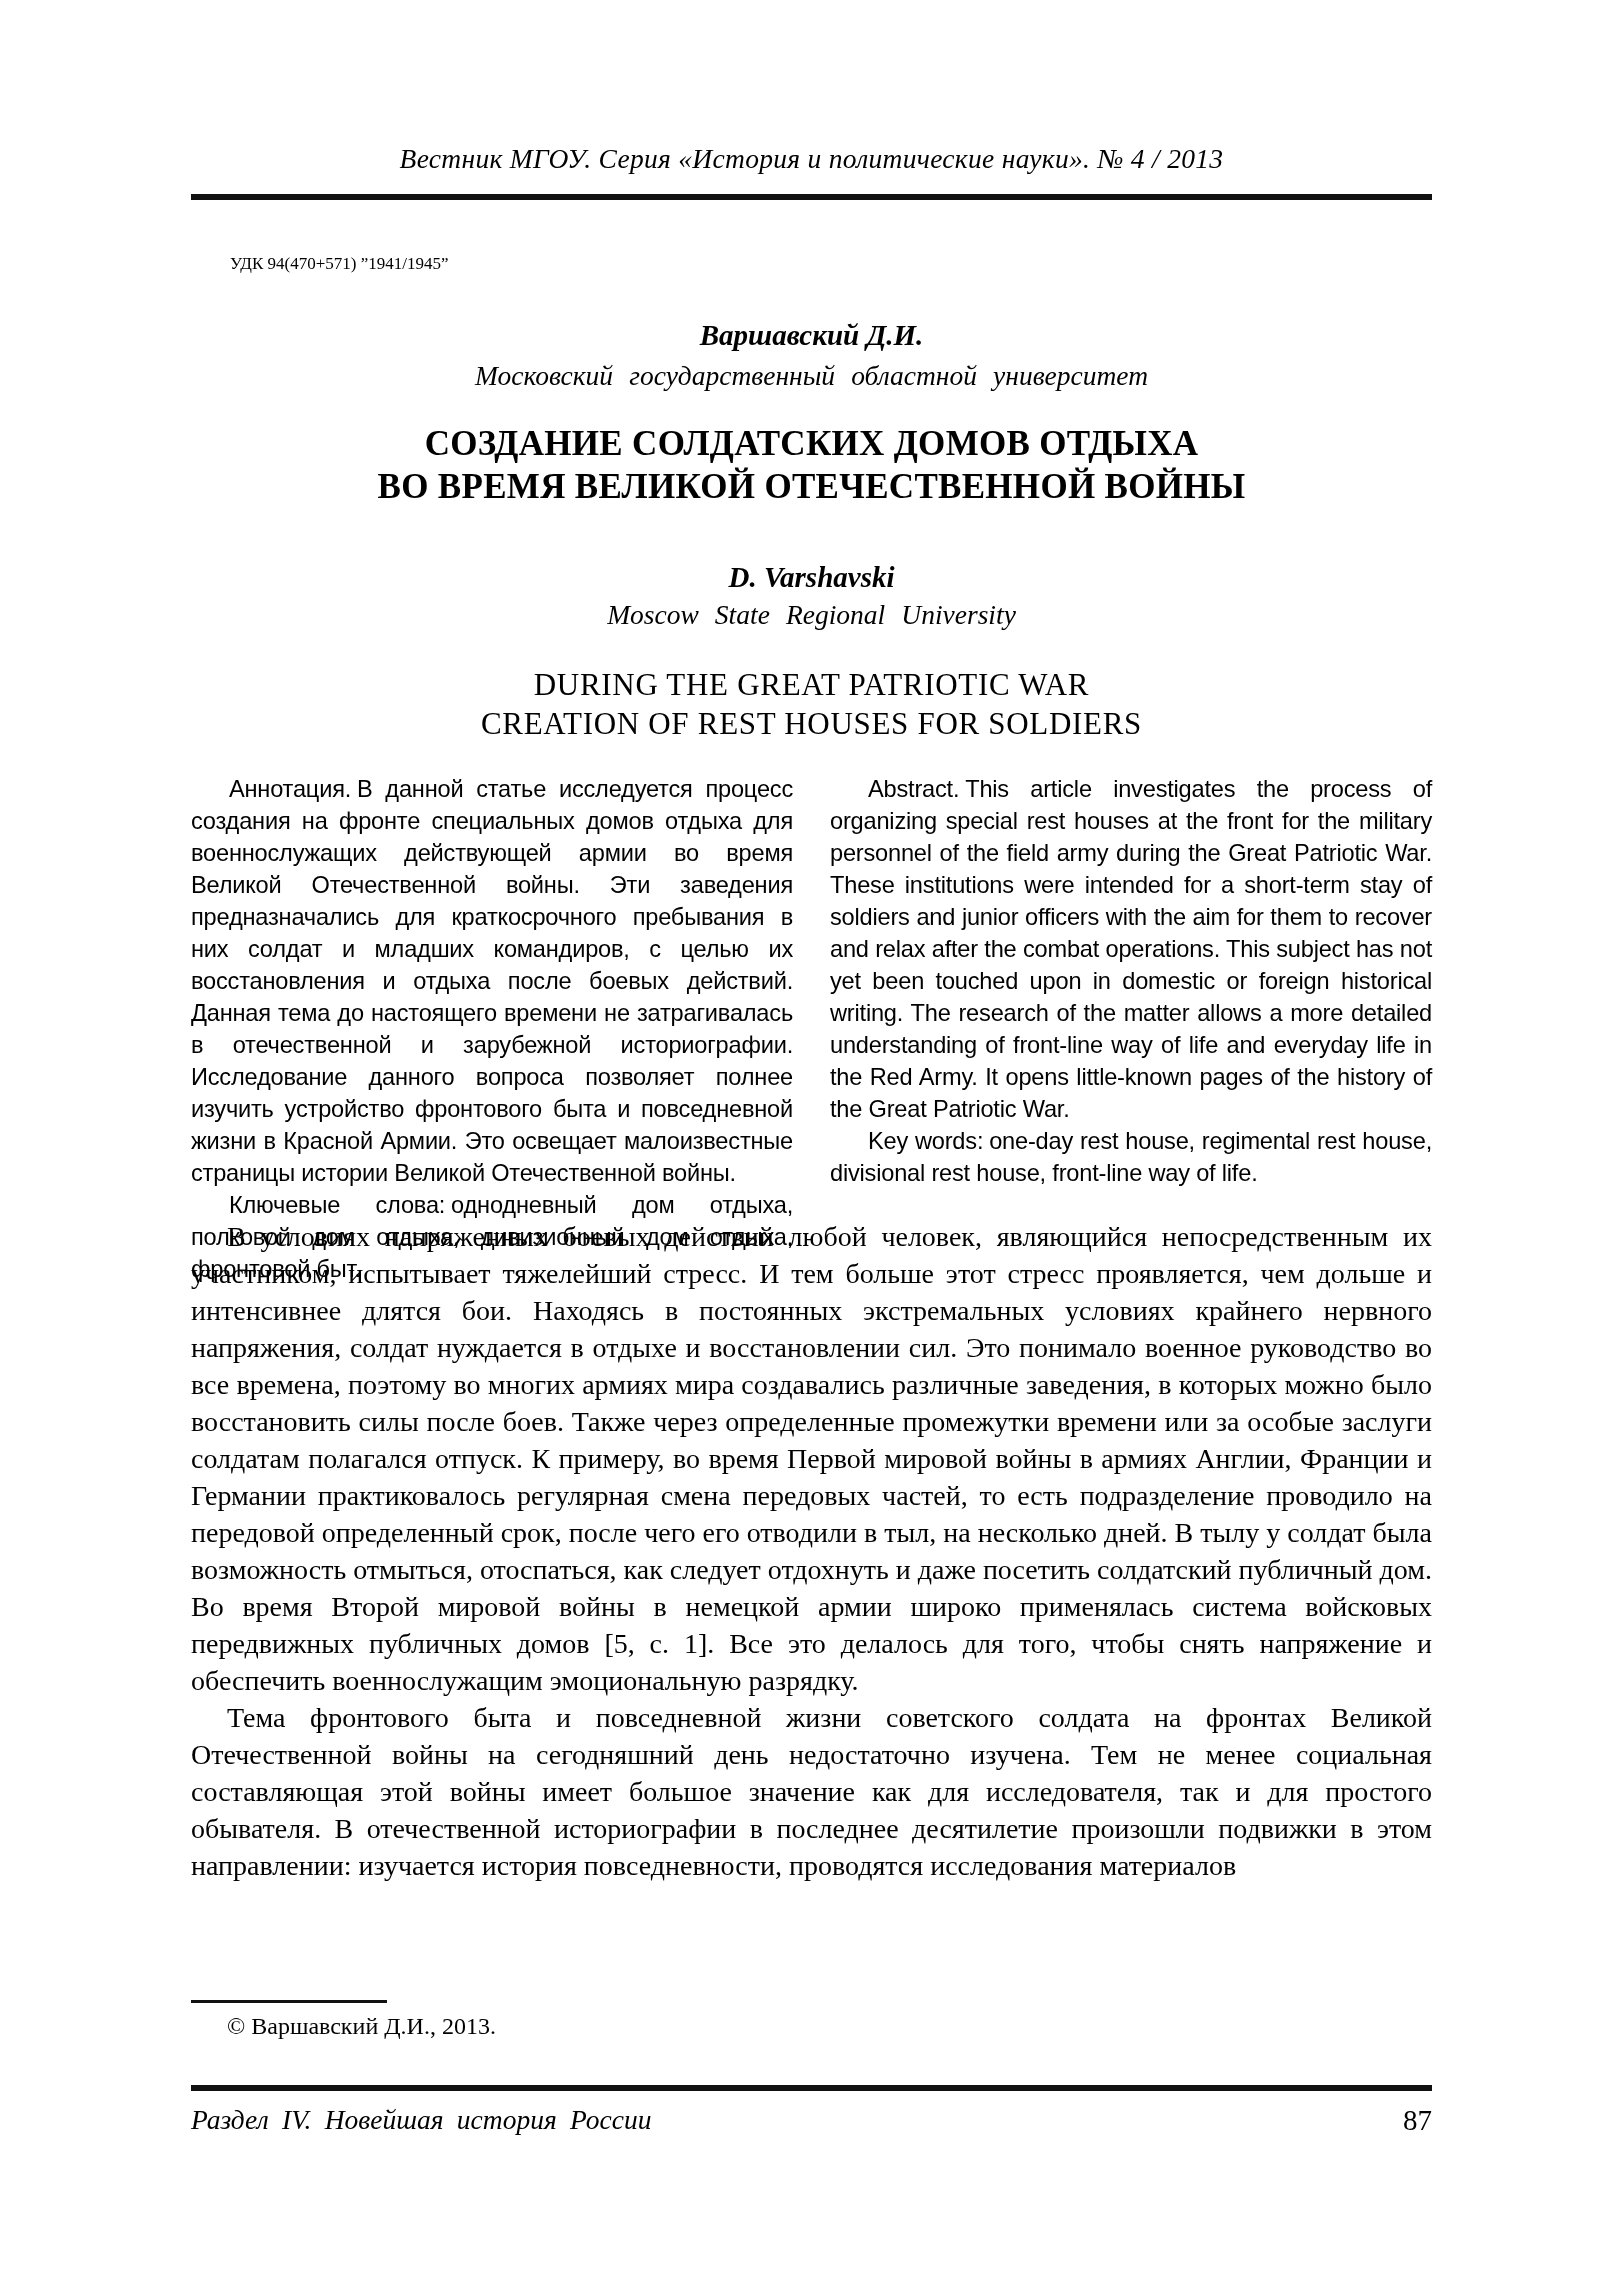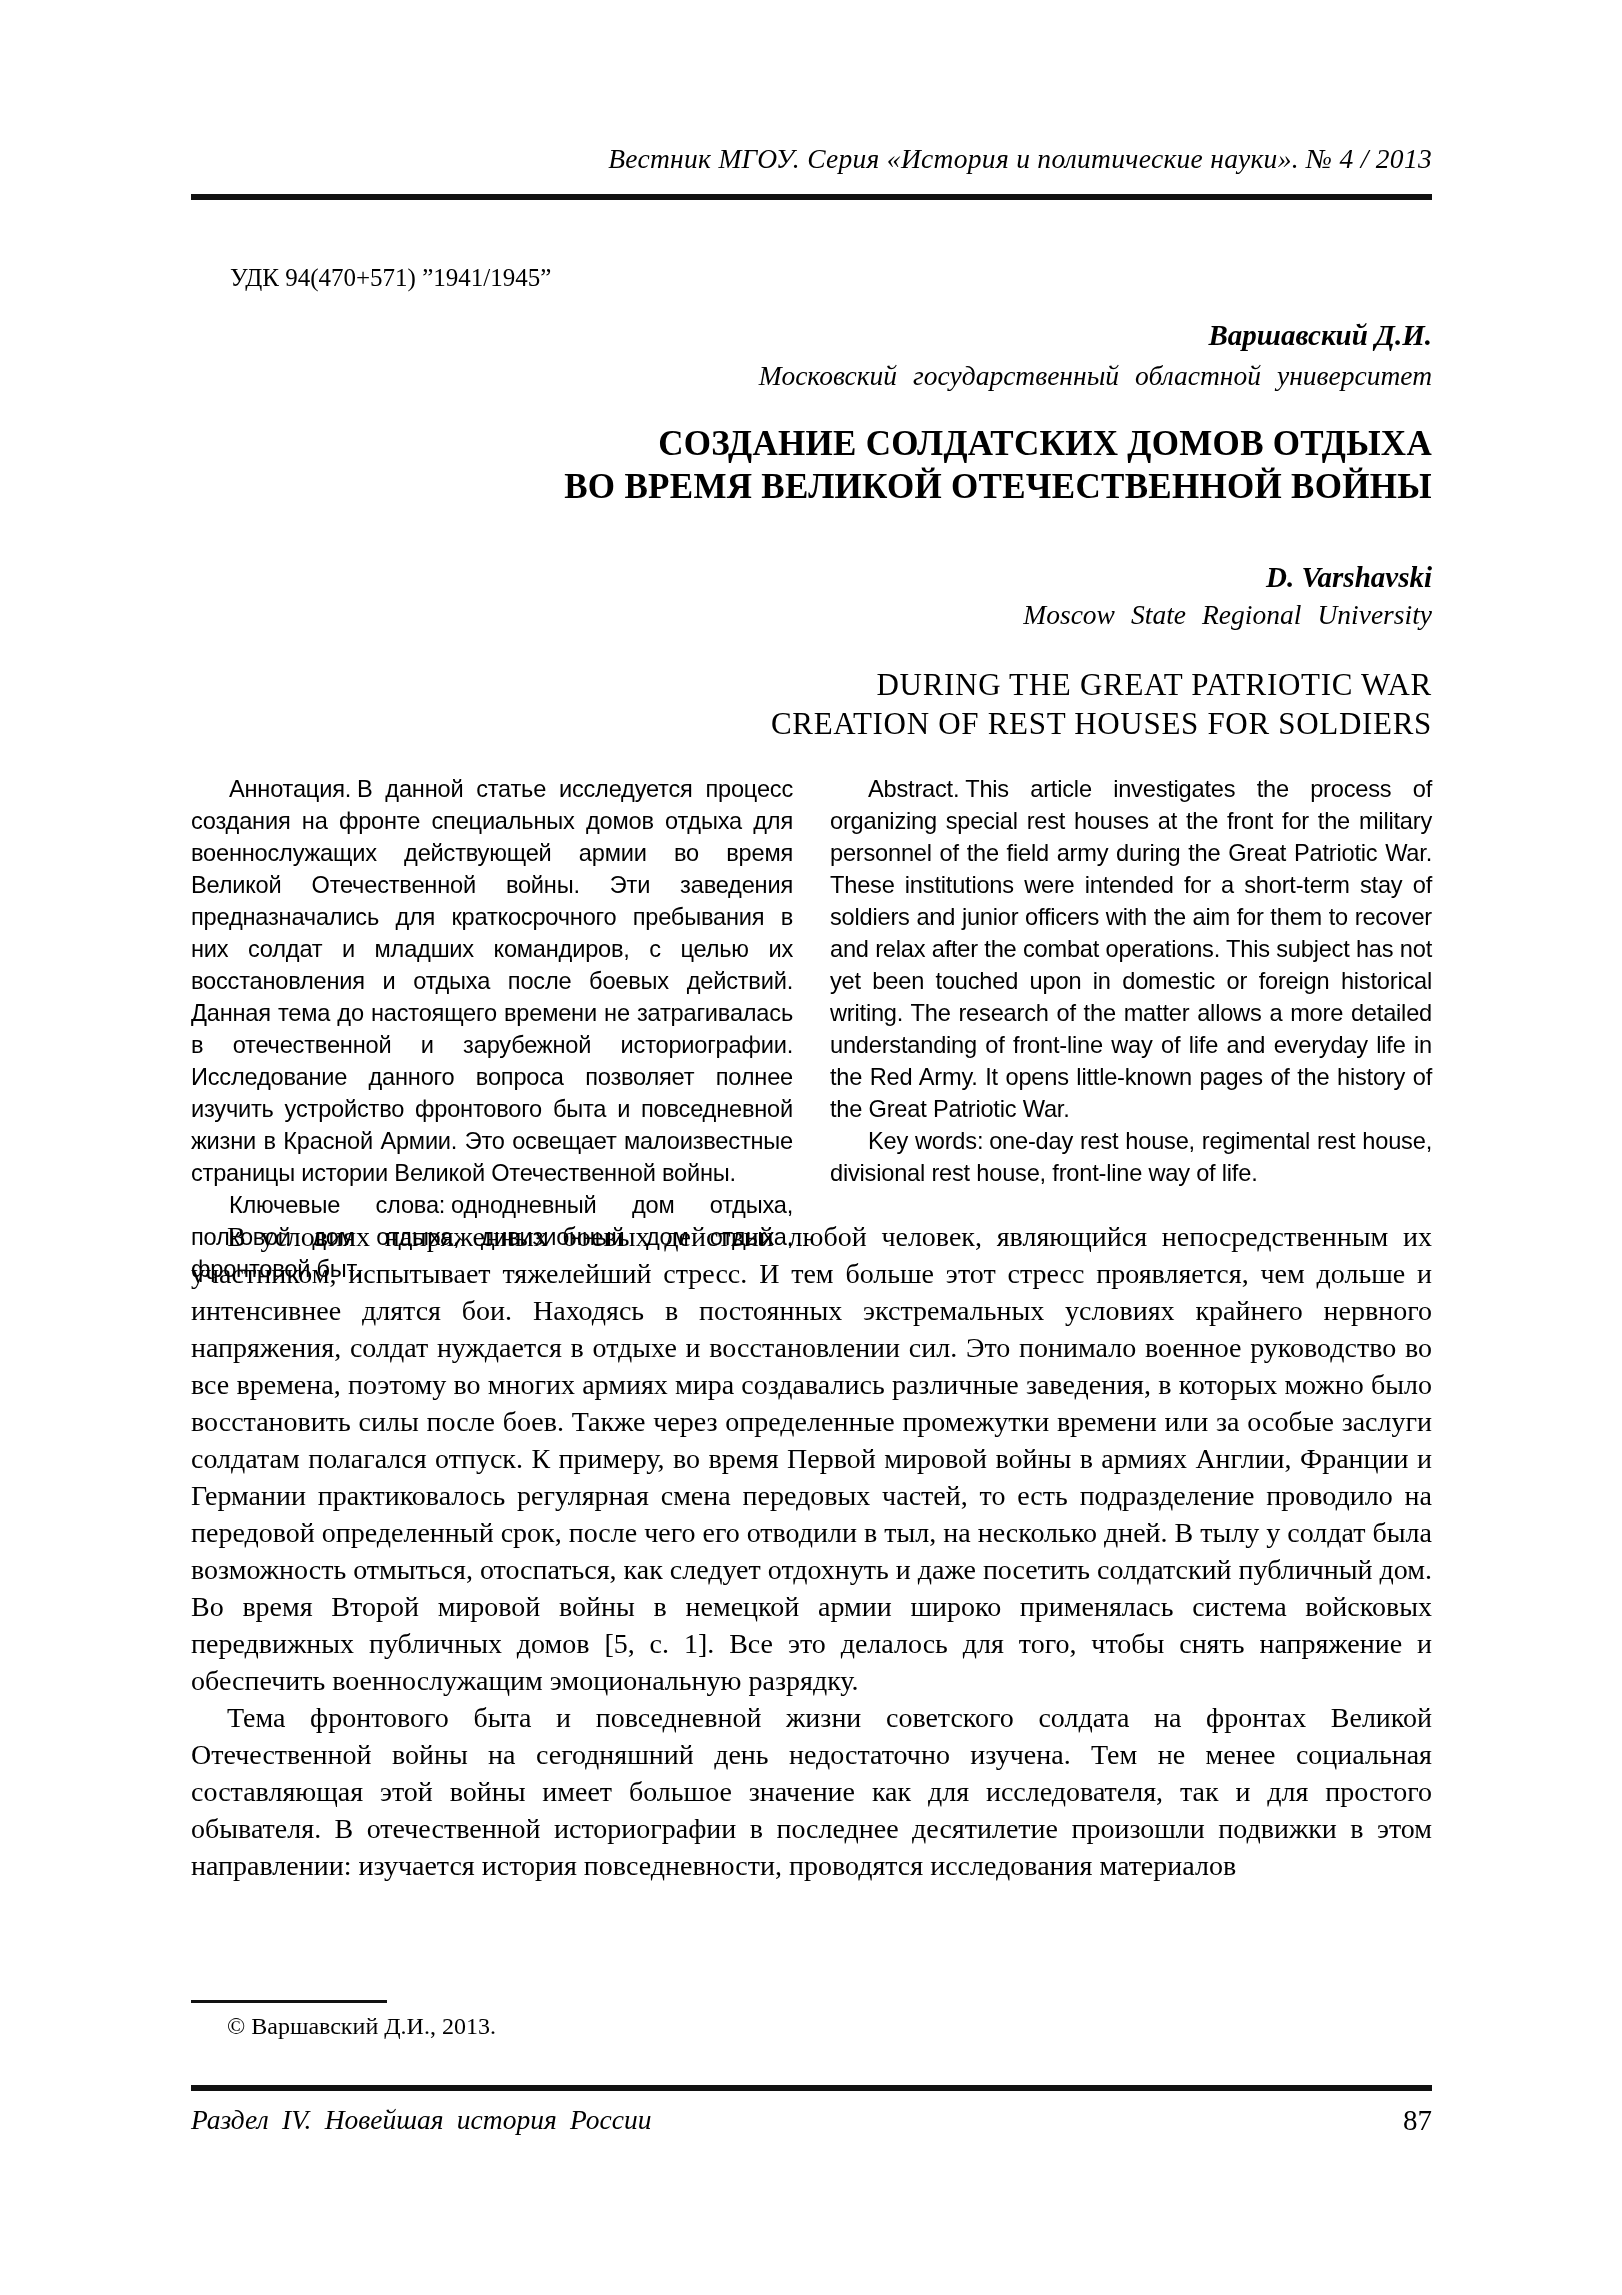--- a/index.html
+++ b/index.html
@@ -6,36 +6,36 @@
   .page{
     position:relative;
     width:1622px;height:2295px;
     background:#ffffff;
     color:#000;
     font-family:"Liberation Serif", serif;
     overflow:hidden;
   }
   .abs{position:absolute;}
   .content-w{left:191px;width:1241px;}
-  .center{text-align:right;}
+  .center{text-align:center;}
 
   .running-head{
     top:143px;
     font-style:italic;
     font-size:27.5px;
     letter-spacing:0.3px;
   }
   .rule{background:#111;left:191px;width:1241px;}
   .rule-top{top:194px;height:5.9px;}
   .rule-bottom{top:2085px;height:5.9px;}
 
   .udk{
-    top:264px;
+    top:254px;
     padding-left:39px;
-    font-size:25px;
+    font-size:17px;
   }
   .author{
     font-weight:bold;font-style:italic;
     font-size:29px;
   }
   .author-ru{top:319px;}
   .affil{
     font-style:italic;font-size:27.5px;word-spacing:9.2px;
   }
   .affil-ru{top:360px;}

